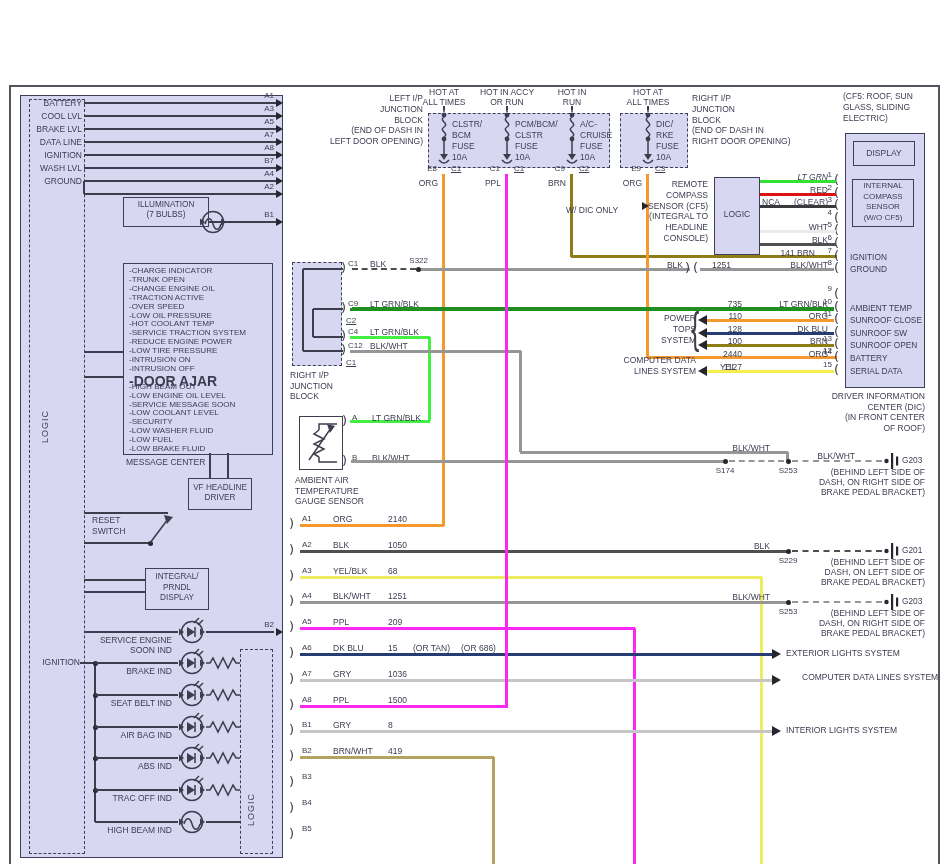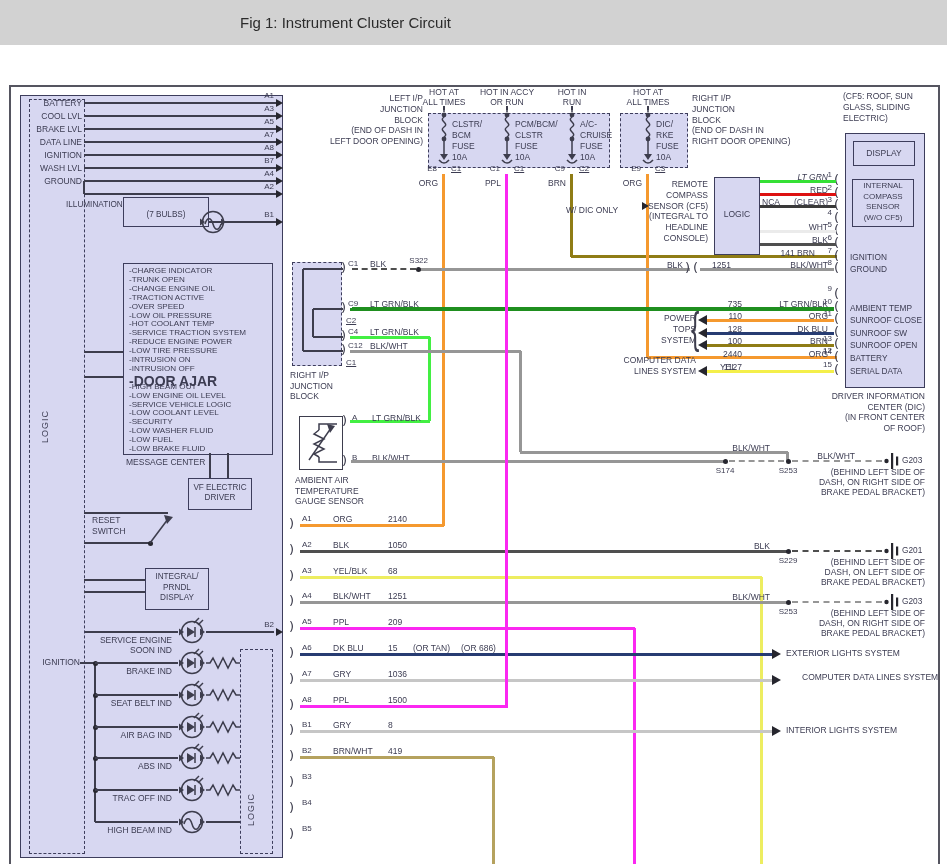--- a/index.html
+++ b/index.html
@@ -20,23 +20,20 @@
   .vert{position:absolute;transform:rotate(-90deg);transform-origin:0 0;font-size:9px;color:#3c3c52;letter-spacing:1px;white-space:nowrap;}
   .arr-r{position:absolute;width:0;height:0;border-top:5px solid transparent;border-bottom:5px solid transparent;border-left:9px solid #26262e;}
   .arr-r.sm{border-top-width:4px;border-bottom-width:4px;border-left-width:7px;}
   .arr-l{position:absolute;width:0;height:0;border-top:5px solid transparent;border-bottom:5px solid transparent;border-right:9px solid #26262e;}
   svg{position:absolute;overflow:visible;}
 </style>
 </head>
 <body>
 
 <div id="page">
-  <div class="hdr">
-    <span class="ttl">Fig 1: Instrument Cluster Circuit</span>
-  </div>
   <div id="frame"></div>
   <div id="diagram">
       <div class="box" style="left: 20px; top: 95px; width: 263px; height: 763px;"></div>
       <div class="box dash" style="left: 29px; top: 99px; width: 56px; height: 755px; background: none;"></div>
       <div class="vert" style="left: 40px; top: 443px;">LOGIC</div>
       <div class="hl" style="left: 84px; top: 102.2px; width: 192px; height: 1.6px; background: rgb(61, 61, 77);"></div>
       <div class="arr-r sm" style="left: 276px; top: 99px;"></div>
       <div class="lbl" style="top: 92px; font-size: 8px; left: 74px; width: 200px; text-align: right;">A1</div>
       <div class="lbl" style="top: 99px; font-size: 8.5px; left: -118px; width: 200px; text-align: right;">BATTERY</div>
       <div class="hl" style="left: 84px; top: 115.2px; width: 192px; height: 1.6px; background: rgb(61, 61, 77);"></div>
@@ -61,21 +58,21 @@
       <div class="lbl" style="top: 164px; font-size: 8.5px; left: -118px; width: 200px; text-align: right;">WASH LVL</div>
       <div class="hl" style="left: 84px; top: 180.2px; width: 192px; height: 1.6px; background: rgb(61, 61, 77);"></div>
       <div class="arr-r sm" style="left: 276px; top: 177px;"></div>
       <div class="lbl" style="top: 170px; font-size: 8px; left: 74px; width: 200px; text-align: right;">A4</div>
       <div class="lbl" style="top: 177px; font-size: 8.5px; left: -118px; width: 200px; text-align: right;">GROUND</div>
       <div class="hl" style="left: 84px; top: 193.2px; width: 192px; height: 1.6px; background: rgb(61, 61, 77);"></div>
       <div class="arr-r sm" style="left: 276px; top: 190px;"></div>
       <div class="lbl" style="top: 183px; font-size: 8px; left: 74px; width: 200px; text-align: right;">A2</div>
       <div class="vl" style="left: 83.2px; top: 181px; width: 1.6px; height: 13px; background: rgb(61, 61, 77);"></div>
       <div class="box" style="left: 123px; top: 197px; width: 86px; height: 30px;"></div>
-      <div class="lbl" style="top: 201px; font-size: 8.2px; left: 66px; width: 200px; ">ILLUMINATION</div>
+      <div class="lbl" style="top: 201px; font-size: 8.2px; left: 66px; width: 200px; text-align: center;">ILLUMINATION</div>
       <div class="lbl" style="top: 211px; font-size: 8.2px; left: 66px; width: 200px; text-align: center;">(7 BULBS)</div>
       <div class="hl" style="left: 209px; top: 221.2px; width: 67px; height: 1.6px; background: rgb(61, 61, 77);"></div>
       <svg width="28" height="26" style="left: 199px; top: 209px;">
         <circle cx="14" cy="13" r="10.5" stroke="#3d3d4d" fill="none" stroke-width="1.5"></circle>
         <path d="M6,15 c2,-7 6,-7 8,0 c2,7 6,7 8,0" stroke="#3d3d4d" fill="none" stroke-width="1.5"></path>
   <polygon points="1,9.5 6,13 1,16.5" fill="#3d3d4d"></polygon>
         <polygon points="22,9.5 27,13 22,16.5" fill="#3d3d4d"></polygon>
       </svg>
       <div class="arr-r sm" style="left: 276px; top: 218px;"></div>
       <div class="lbl" style="top: 211px; font-size: 8px; left: 74px; width: 200px; text-align: right;">B1</div>
@@ -88,33 +85,33 @@
       <div class="lbl" style="top: 311.5px; font-size: 8.1px; left: 129px;">-LOW OIL PRESSURE</div>
       <div class="lbl" style="top: 320.4px; font-size: 8.1px; left: 129px;">-HOT COOLANT TEMP</div>
       <div class="lbl" style="top: 329.3px; font-size: 8.1px; left: 129px;">-SERVICE TRACTION SYSTEM</div>
       <div class="lbl" style="top: 338.2px; font-size: 8.1px; left: 129px;">-REDUCE ENGINE POWER</div>
       <div class="lbl" style="top: 347.1px; font-size: 8.1px; left: 129px;">-LOW TIRE PRESSURE</div>
       <div class="lbl" style="top: 356px; font-size: 8.1px; left: 129px;">-INTRUSION ON</div>
       <div class="lbl" style="top: 364.9px; font-size: 8.1px; left: 129px;">-INTRUSION OFF</div>
       <div class="lbl" style="top: 373.8px; font-size: 14px; left: 129px; font-weight: bold;">-DOOR AJAR</div>
       <div class="lbl" style="top: 382.7px; font-size: 8.1px; left: 129px;">-HIGH BEAM OUT</div>
       <div class="lbl" style="top: 391.6px; font-size: 8.1px; left: 129px;">-LOW ENGINE OIL LEVEL</div>
-      <div class="lbl" style="top: 400.5px; font-size: 8.1px; left: 129px;">-SERVICE VEHICLE LOGIC</div>
+      <div class="lbl" style="top: 400.5px; font-size: 8.1px; left: 129px;">-SERVICE MESSAGE SOON</div>
       <div class="lbl" style="top: 409.4px; font-size: 8.1px; left: 129px;">-LOW COOLANT LEVEL</div>
       <div class="lbl" style="top: 418.3px; font-size: 8.1px; left: 129px;">-SECURITY</div>
       <div class="lbl" style="top: 427.2px; font-size: 8.1px; left: 129px;">-LOW WASHER FLUID</div>
       <div class="lbl" style="top: 436.1px; font-size: 8.1px; left: 129px;">-LOW FUEL</div>
       <div class="lbl" style="top: 445px; font-size: 8.1px; left: 129px;">-LOW BRAKE FLUID</div>
       <div class="lbl" style="top: 458px; font-size: 8.5px; left: 126px;">MESSAGE CENTER</div>
       <div class="hl" style="left: 84px; top: 351.2px; width: 39px; height: 1.6px; background: rgb(61, 61, 77);"></div>
       <div class="hl" style="left: 84px; top: 376.2px; width: 39px; height: 1.6px; background: rgb(61, 61, 77);"></div>
       <div class="vl" style="left: 209.2px; top: 453px; width: 1.6px; height: 25px; background: rgb(61, 61, 77);"></div>
       <div class="vl" style="left: 227.2px; top: 453px; width: 1.6px; height: 25px; background: rgb(61, 61, 77);"></div>
       <div class="box" style="left: 188px; top: 478px; width: 64px; height: 32px;"></div>
-      <div class="lbl" style="top: 484px; font-size: 8.2px; left: 120px; width: 200px; text-align: center;">VF ELECTRIC</div>
+      <div class="lbl" style="top: 484px; font-size: 8.2px; left: 120px; width: 200px; text-align: center;">VF HEADLINE</div>
       <div class="lbl" style="top: 494px; font-size: 8.2px; left: 120px; width: 200px; text-align: center;">DRIVER</div>
       <div class="lbl" style="top: 516px; font-size: 8.5px; left: 92px;">RESET</div>
       <div class="lbl" style="top: 527px; font-size: 8.5px; left: 92px;">SWITCH</div>
       <div class="hl" style="left: 84px; top: 512.2px; width: 84px; height: 1.6px; background: rgb(61, 61, 77);"></div>
       <div class="hl" style="left: 84px; top: 542.2px; width: 66px; height: 1.6px; background: rgb(61, 61, 77);"></div>
       <div class="dot" style="left: 147.5px; top: 540.5px;"></div>
       <svg width="32" height="36" style="left: 146px; top: 509px;">
         <line x1="4" y1="34" x2="22" y2="10" stroke="#3d3d4d" fill="none" stroke-width="1.5"></line>
         <polygon points="18,6 27,8 21,15" fill="#3d3d4d"></polygon>
       </svg>

